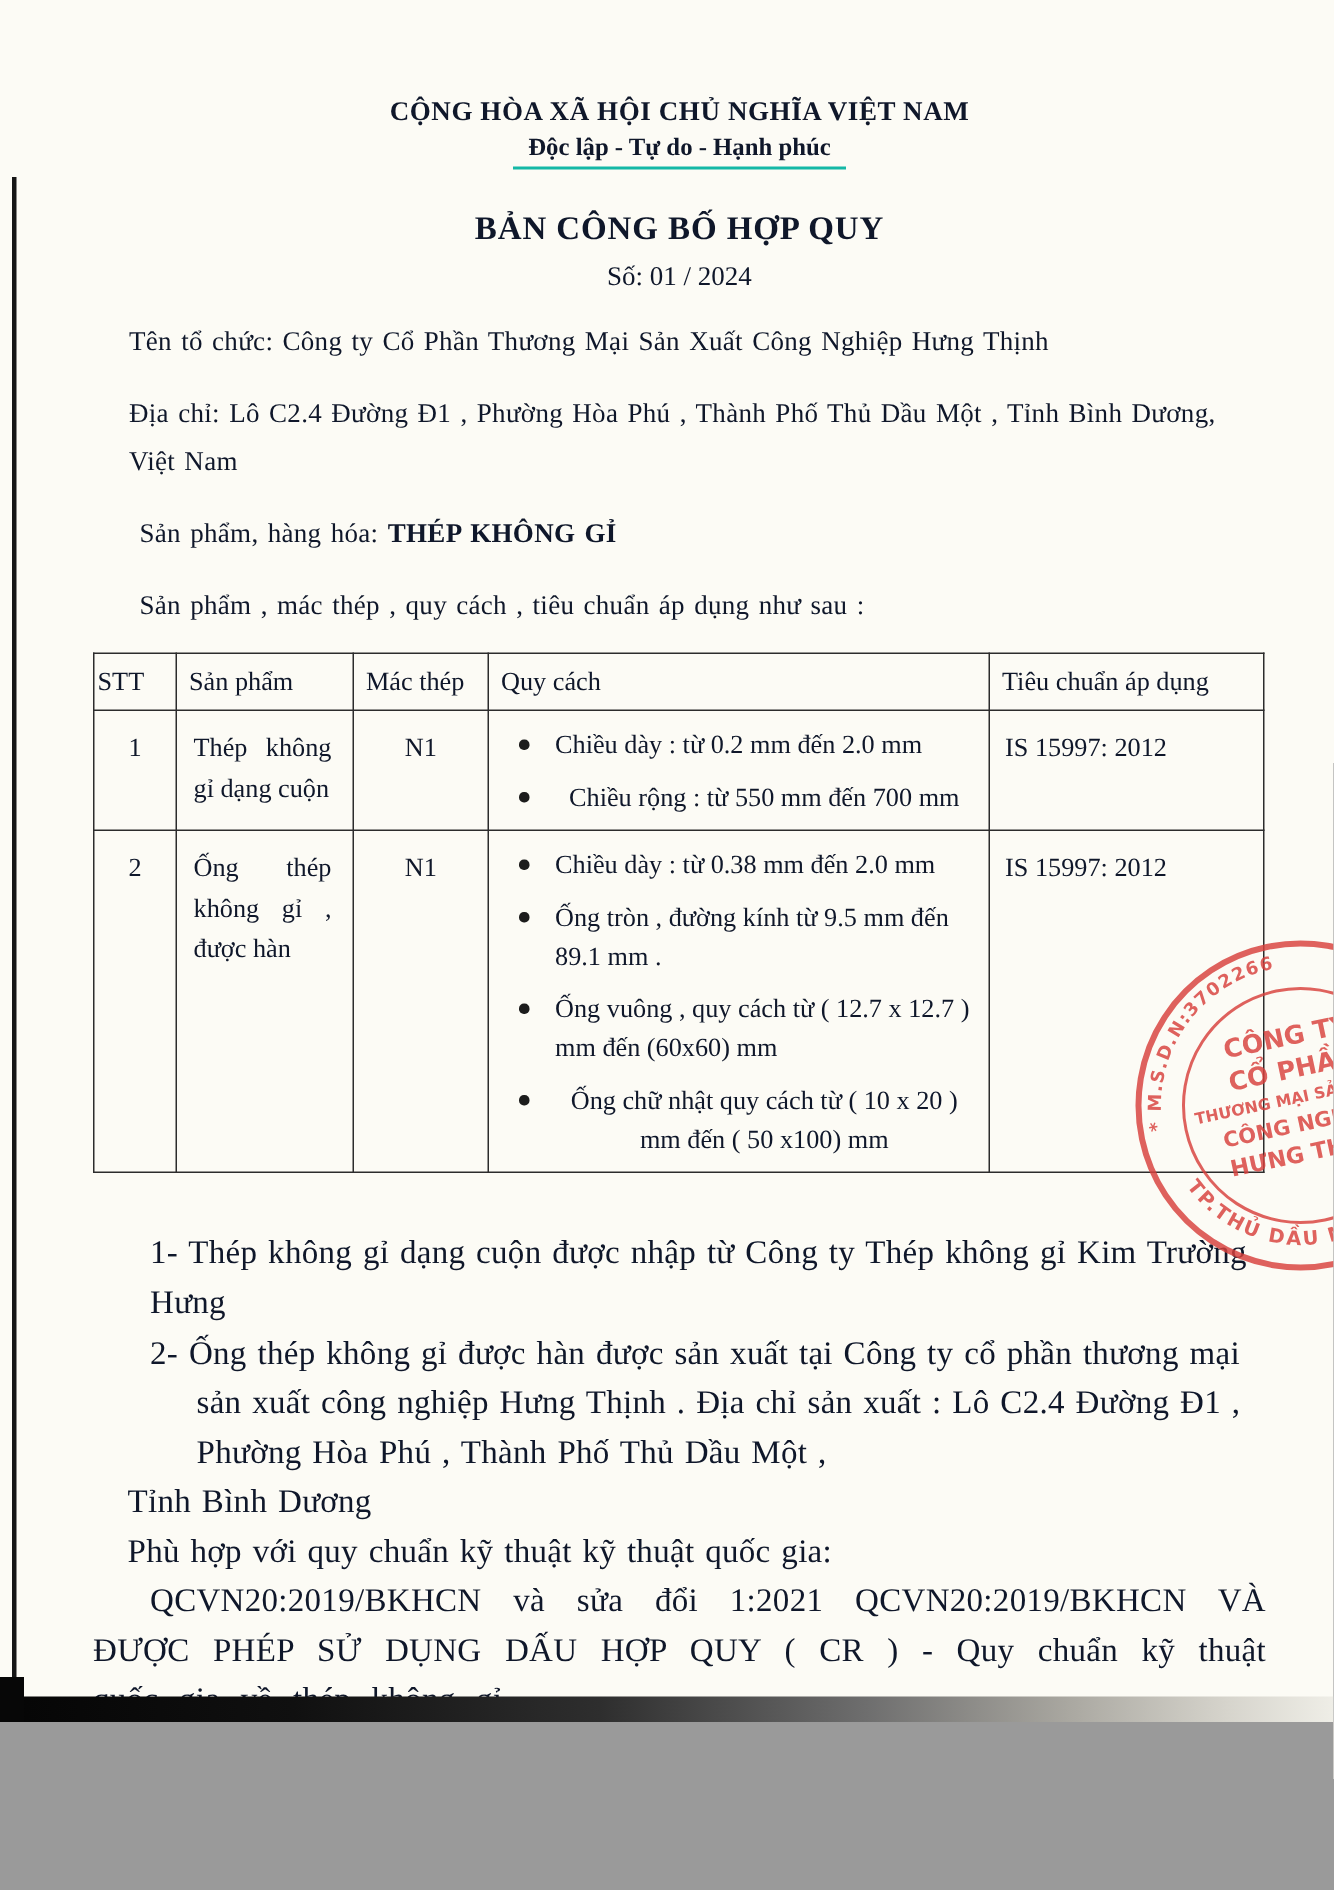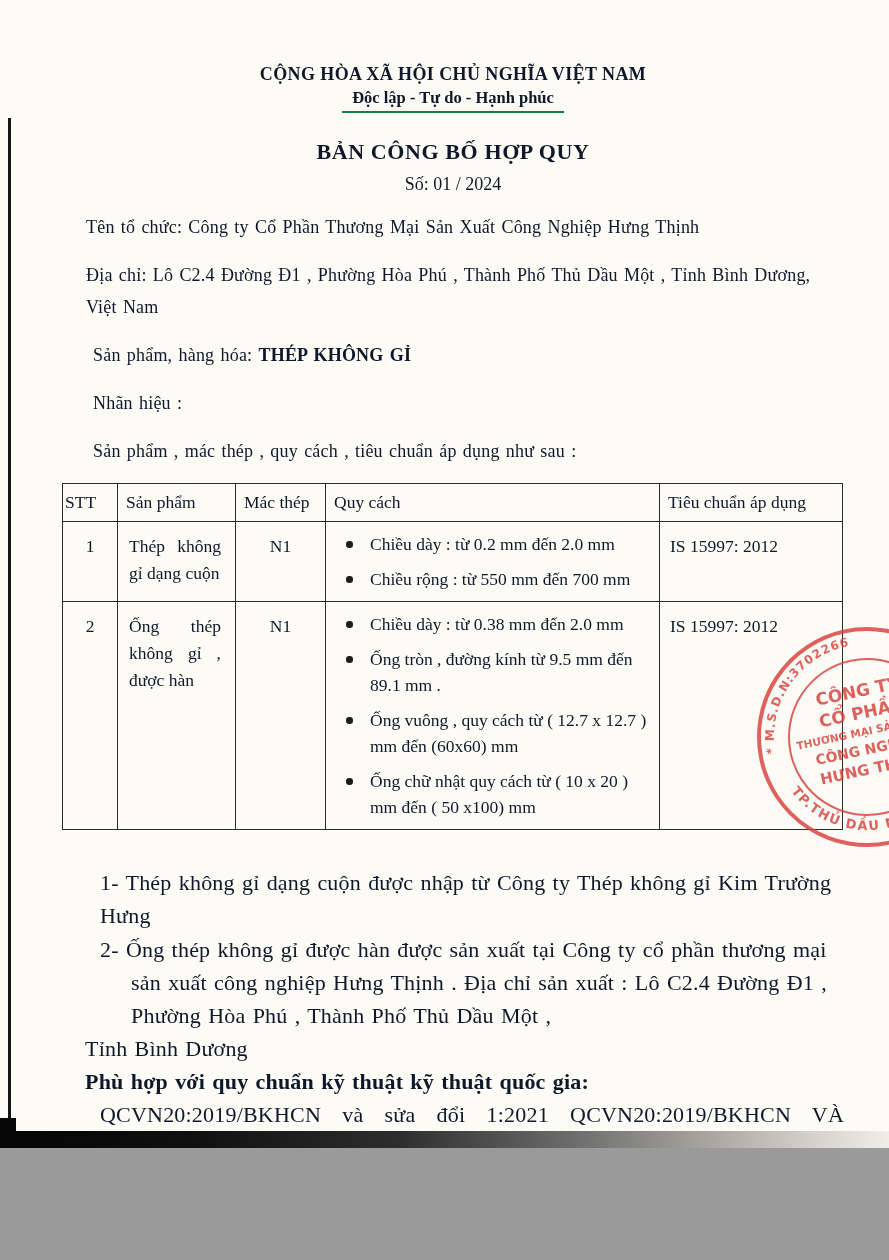--- a/index.html
+++ b/index.html
@@ -5,50 +5,50 @@
   html,body{margin:0;padding:0;background:#9a9a9a;}
   .page{
     position:relative;width:889px;height:1148px;margin:0 auto;
     background:#fcfbf5;overflow:hidden;
     font-family:"Liberation Serif","DejaVu Serif",serif;color:#0f172a;
   }
   .content{position:absolute;left:62px;top:0;width:782px;}
 
   .nat1{margin-top:64px;text-align:center;font-weight:bold;font-size:18px;letter-spacing:.4px;}
   .nat2-wrap{text-align:center;margin-top:3px;}
-  .nat2{display:inline-block;font-weight:bold;font-size:16.5px;border-bottom:2px solid #15803d;padding:0 10px 3px 10px;}
+  .nat2{display:inline-block;font-weight:bold;font-size:16.5px;border-bottom:2px solid #14b8a6;padding:0 10px 3px 10px;}
 
   .doc-title{margin-top:26px;text-align:center;font-weight:bold;font-size:22px;letter-spacing:.6px;}
   .doc-no{margin-top:9px;text-align:center;font-size:18px;}
 
   .body-block{margin-top:10px;}
   p.body-line{margin:16px;font-size:18px;line-height:32px;letter-spacing:.2px;word-spacing:1.5px;padding-left:8px;}
   p.body-line.indent{padding-left:15px;}
   .bold{font-weight:bold;}
 
   table.spec{border-collapse:collapse;margin-top:13px;width:780px;font-size:17.5px;table-layout:fixed;}
   .spec th,.spec td{border:1.5px solid #2c2c2c;}
   .spec th{font-weight:normal;text-align:left;padding:8px 8px;vertical-align:middle;}
   .spec th.c{text-align:left;padding-left:2px;padding-right:2px;}
   .spec td{padding:11px 8px;vertical-align:top;line-height:27px;}
   td.c{text-align:center;}
   td.jus{text-align:justify;padding-left:11px;padding-right:14px;}
   td.qc-cell{padding:9px 10px 9px 6px;}
   ul.qc{list-style:none;margin:0;padding:0;}
   ul.qc li{position:relative;padding-left:38px;margin-bottom:9px;line-height:26px;}
-  ul.qc li:last-child{margin-bottom:0;}
+  ul.qc li:last-child{margin-bottom:0;text-align:center;}
   ul.qc li::before{content:"";position:absolute;left:14px;top:10px;width:6.5px;height:6.5px;border-radius:50%;background:#1c1c1c;}
   td.std{padding-left:10px;font-family:Liberation Serif, serif;}
 
   .notes{margin-top:36px;font-size:22px;}
   .note{margin:0;line-height:33px;letter-spacing:.2px;word-spacing:1.5px;}
   .n1{margin-left:38px;}
   .n2{margin-left:38px;padding-left:31px;text-indent:-31px;margin-top:1px;}
   .n3{margin-left:23px;}
-  .n4{margin-left:23px;font-weight:bold;}
+  .n4{margin-left:23px;}
   .n5{text-align:justify;text-indent:38px;word-spacing:8px;}
 
   
   .stamp{position:absolute;left:742px;top:612px;pointer-events:none;}
   .stamp text{font-family:"DejaVu Sans","Liberation Sans",sans-serif;font-weight:bold;}
 
   
   .edge-left{position:absolute;left:8px;top:118px;bottom:12px;width:3px;background:#161616;}
   .corner{position:absolute;left:0;bottom:0;width:16px;height:30px;background:#070707;}
   .bottom-bar{position:absolute;left:0;bottom:0;height:17px;width:100%;
@@ -65,21 +65,20 @@
       <span class="nat2">Độc lập - Tự do - Hạnh phúc</span>
     </div>
 
     <div class="doc-title">BẢN CÔNG BỐ HỢP QUY</div>
     <div class="doc-no">Số: 01 / 2024</div>
 
     <div class="body-block">
       <p class="body-line">Tên tổ chức: Công ty Cổ Phần Thương Mại Sản Xuất Công Nghiệp Hưng Thịnh</p>
       <p class="body-line">Địa chỉ: Lô C2.4 Đường Đ1 , Phường Hòa Phú , Thành Phố Thủ Dầu Một , Tỉnh Bình Dương, Việt Nam</p>
       <p class="body-line indent"><span>Sản phẩm, hàng hóa: </span><span class="bold">THÉP KHÔNG GỈ</span></p>
-      <p class="body-line indent">Nhãn hiệu :</p>
       <p class="body-line indent">Sản phẩm , mác thép , quy cách , tiêu chuẩn áp dụng như sau :</p>
     </div>
 
     <table class="spec">
       <colgroup>
         <col style="width:55px">
           <col style="width:118px">
           <col style="width:90px">
           <col style="width:334px">
           <col style="width:183px">

